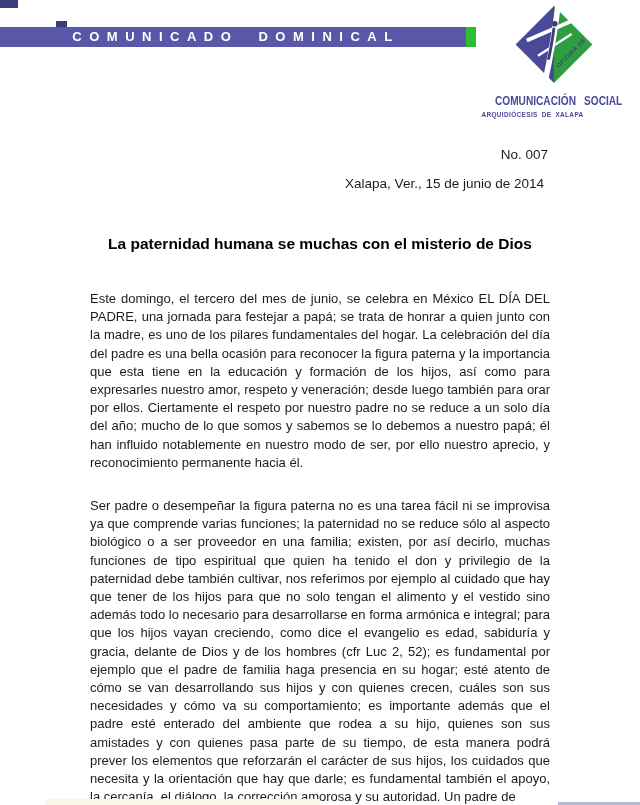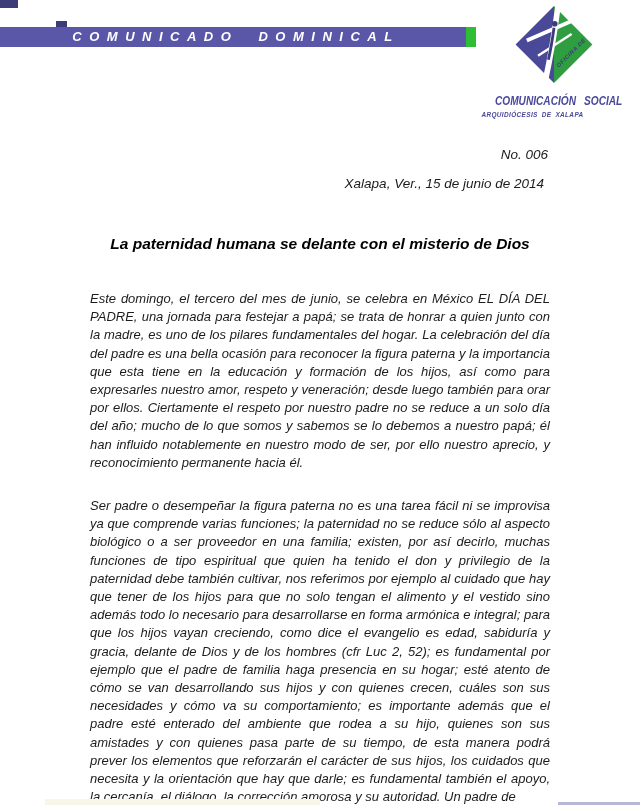--- a/index.html
+++ b/index.html
@@ -5,21 +5,20 @@
   * { margin: 0; padding: 0; box-sizing: border-box; }
   html, body { background: #e8e8e8; }
   .page {
     position: relative;
     width: 640px;
     height: 805px;
     background: #ffffff;
     overflow: hidden;
     font-family: "Liberation Sans", sans-serif;
     color: #1c1c1c;
-    font-style: italic;
   }
   
   .corner-square {
     position: absolute; left: 0; top: 0; width: 18px; height: 8px;
     background: #3c3c78;
   }
   .banner-nub {
     position: absolute; left: 56px; top: 21px; width: 11px; height: 7px;
     background: #3c3c78;
   }
@@ -119,25 +118,25 @@
       <path d="M50,29 C48,44 46,56 43,69" stroke="#3c3c78" stroke-width="3.5" fill="none"></path>
       <text transform="translate(56,79) rotate(-45)" font-size="7" font-weight="bold" fill="#3c3c78" letter-spacing="0.8" font-family="Liberation Sans, sans-serif">OFICINA DE</text>
     </svg>
   </div>
 
   <div class="org-block">
     <div class="org-name">COMUNICACIÓN SOCIAL</div>
     <div class="org-subtitle">ARQUIDIÓCESIS DE XALAPA</div>
   </div>
 
-  <div class="doc-number">No. 006</div>
+  <div class="doc-number">No. 007</div>
 
   <div class="dateline">Xalapa, Ver., 15 de junio de 2014</div>
 
-  <div class="doc-title">La paternidad humana se delante con el misterio de Dios</div>
+  <div class="doc-title">La paternidad humana se muchas con el misterio de Dios</div>
 
   <p class="body-paragraph para-1">Este domingo, el tercero del mes de junio, se celebra en México EL DÍA DEL PADRE, una jornada para festejar a papá; se trata de honrar a quien junto con la madre, es uno de los pilares fundamentales del hogar. La celebración del día del padre es una bella ocasión para reconocer la figura paterna y la importancia que esta tiene en la educación y formación de los hijos, así como para expresarles nuestro amor, respeto y veneración; desde luego también para orar por ellos. Ciertamente el respeto por nuestro padre no se reduce a un solo día del año; mucho de lo que somos y sabemos se lo debemos a nuestro papá; él han influido notablemente en nuestro modo de ser, por ello nuestro aprecio, y reconocimiento permanente hacia él.</p>
 
   <p class="body-paragraph para-2">Ser padre o desempeñar la figura paterna no es una tarea fácil ni se improvisa ya que comprende varias funciones; la paternidad no se reduce sólo al aspecto biológico o a ser proveedor en una familia; existen, por así decirlo, muchas funciones de tipo espiritual que quien ha tenido el don y privilegio de la paternidad debe también cultivar, nos referimos por ejemplo al cuidado que hay que tener de los hijos para que no solo tengan el alimento y el vestido sino además todo lo necesario para desarrollarse en forma armónica e integral; para que los hijos vayan creciendo, como dice el evangelio es edad, sabiduría y gracia, delante de Dios y de los hombres (cfr Luc 2, 52); es fundamental por ejemplo que el padre de familia haga presencia en su hogar; esté atento de cómo se van desarrollando sus hijos y con quienes crecen, cuáles son sus necesidades y cómo va su comportamiento; es importante además que el padre esté enterado del ambiente que rodea a su hijo, quienes son sus amistades y con quienes pasa parte de su tiempo, de esta manera podrá prever los elementos que reforzarán el carácter de sus hijos, los cuidados que necesita y la orientación que hay que darle; es fundamental también el apoyo, la cercanía, el diálogo, la corrección amorosa y su autoridad. Un padre de</p>
 
   <div class="bottom-highlight"></div>
   <div class="bottom-purple-strip"></div>
 
 </div>
 

